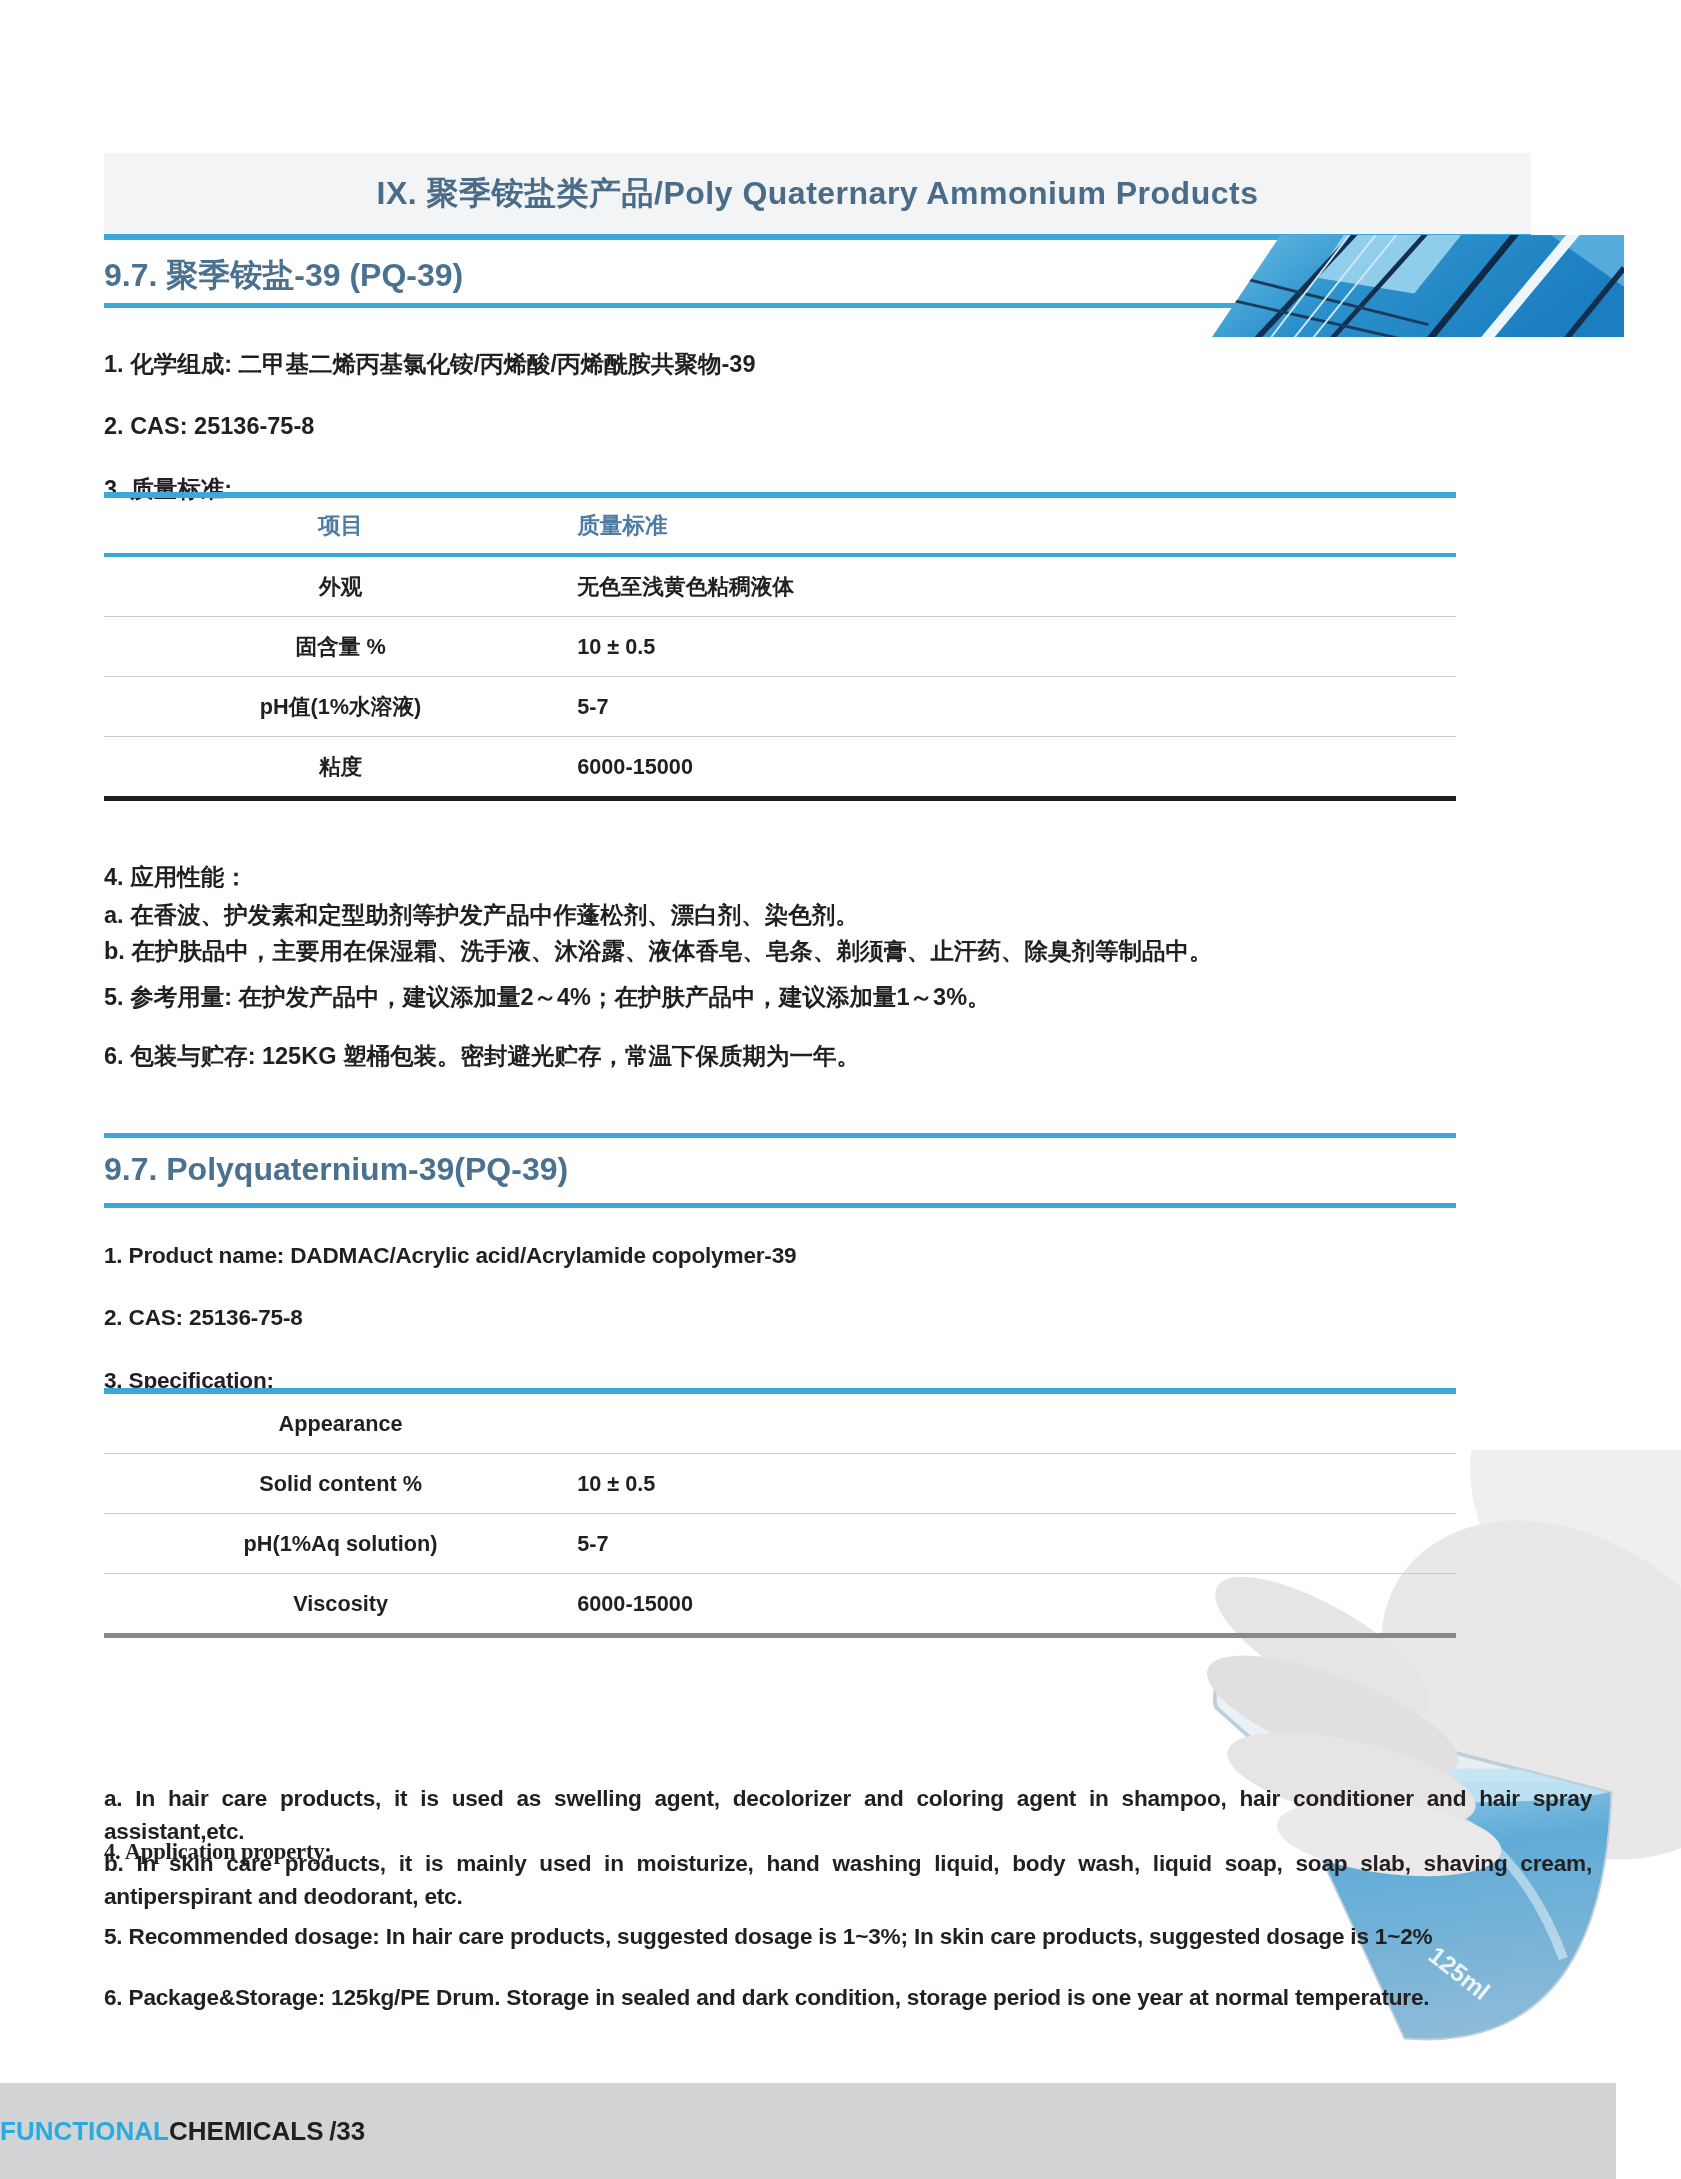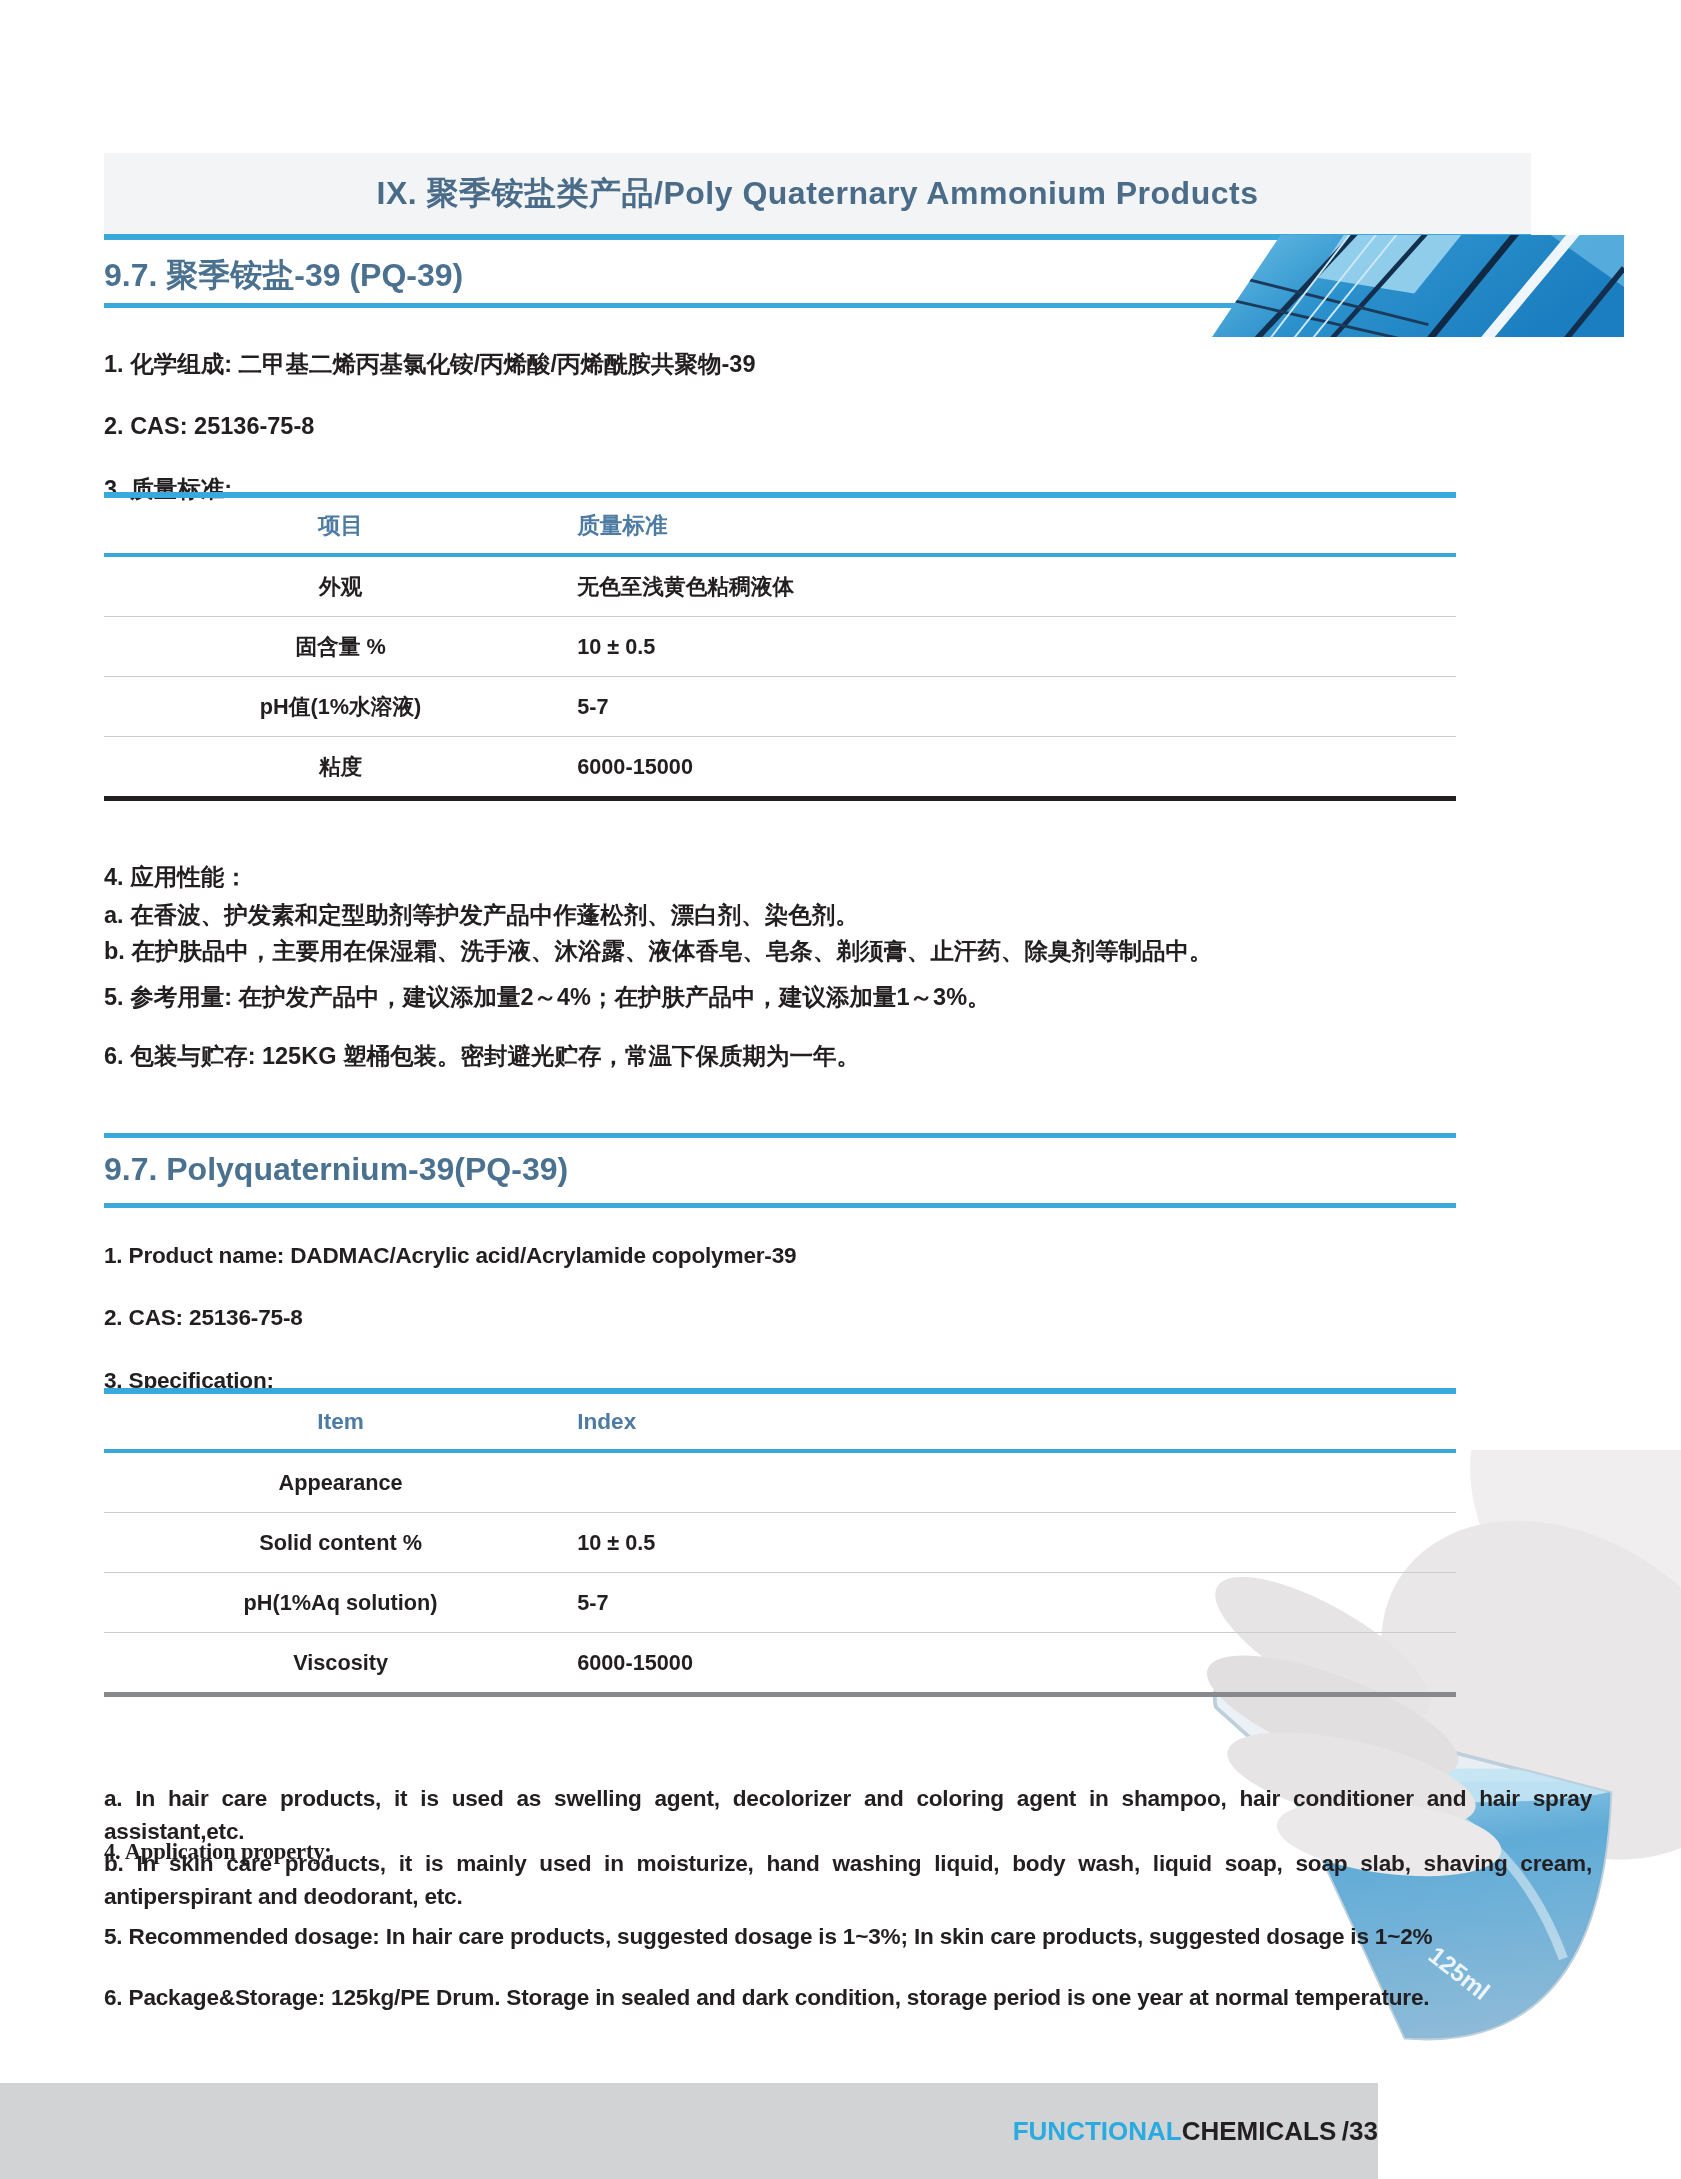--- a/index.html
+++ b/index.html
@@ -42,22 +42,22 @@
   .t-row.last-en{border-bottom:5.6px solid #87898c;}
   .c1{width:35%;text-align:center;}
   .c2{width:65%;text-align:left;}
   .t-head .c1,.t-head .c2{font-size:22.6px;font-weight:bold;color:#4d7ba3;}
   .t-row .c1,.t-row .c2{font-size:21.7px;font-weight:bold;color:#231f20;}
   
   .building-photo{position:absolute;left:1212px;top:235px;width:412px;height:102px;z-index:3;}
   .flask-photo{position:absolute;left:1036px;top:1450px;width:646px;height:633px;z-index:0;}
   
   .footer-bar{
-    position:absolute;left:0;top:2083px;width:1378px;height:97px;background:#d1d3d4;z-index:4;
-    display:flex;align-items:center;justify-content:flex-end;box-sizing:border-box;
+    position:absolute;left:0;top:2083px;width:1616px;height:97px;background:#d1d3d4;z-index:4;
+    display:flex;align-items:center;box-sizing:border-box;
   }
   .footer-text{font-size:26px;font-weight:bold;white-space:nowrap;letter-spacing:0px;}
   .brand-blue{color:#29abe2;}
   .brand-dark{color:#231f20;}
   .page-ref{color:#231f20;margin-left:5.6px;}
 </style>
 </head>
 <body>
 
 <div class="page">
@@ -163,24 +163,20 @@
 
   <div class="rule rule-en-top"></div>
   <div class="sec-heading h-en">9.7. Polyquaternium-39(PQ-39)</div>
   <div class="rule rule-en-bottom"></div>
 
   <p class="para enp p-en-1">1. Product name: DADMAC/Acrylic acid/Acrylamide copolymer-39</p>
   <p class="para enp p-en-2">2. CAS: 25136-75-8</p>
   <p class="para enp p-en-3">3. Specification:</p>
 
   <div class="spec-table en-table">
-    <div class="t-head">
-      <div class="c1">Item</div>
-      <div class="c2">Index</div>
-    </div>
     <div class="t-row">
       <div class="c1">Appearance</div>
     </div>
     <div class="t-row">
       <div class="c1">Solid content %</div>
       <div class="c2">10 ± 0.5</div>
     </div>
     <div class="t-row">
       <div class="c1">pH(1%Aq solution)</div>
       <div class="c2">5-7</div>

